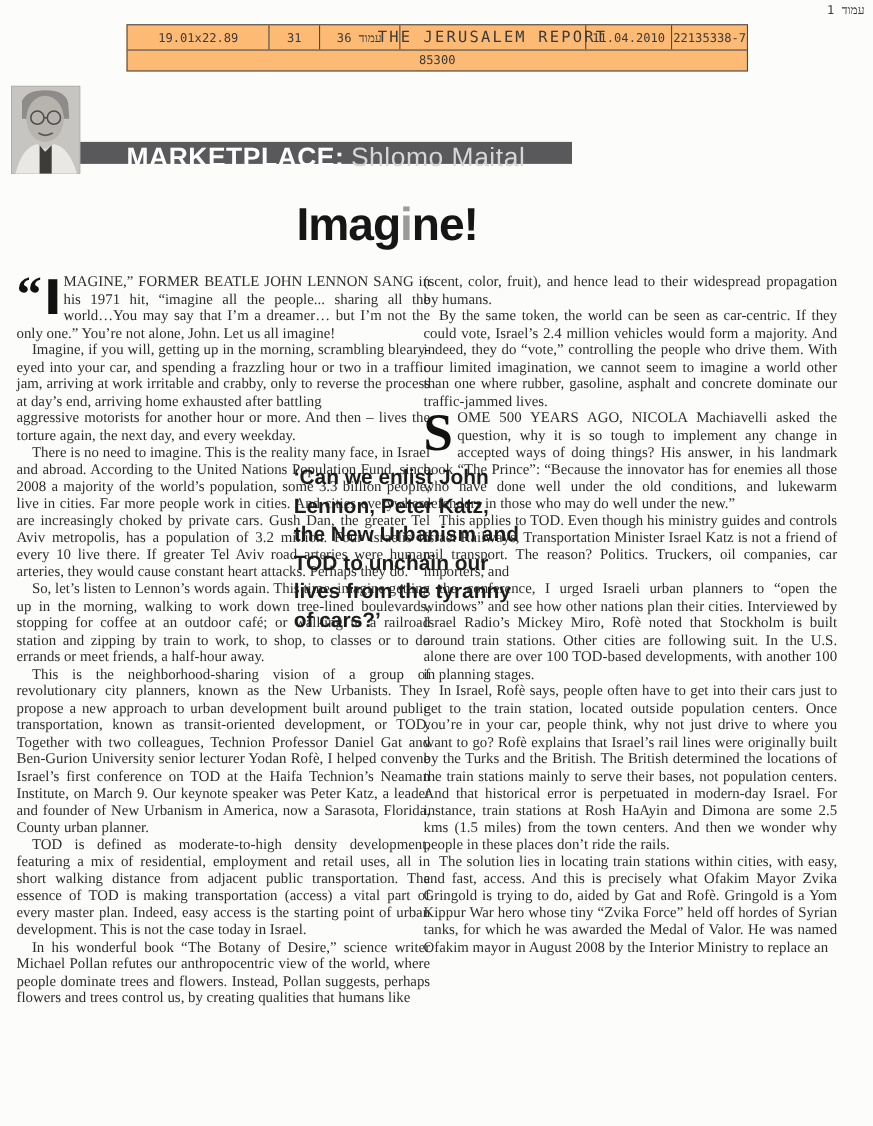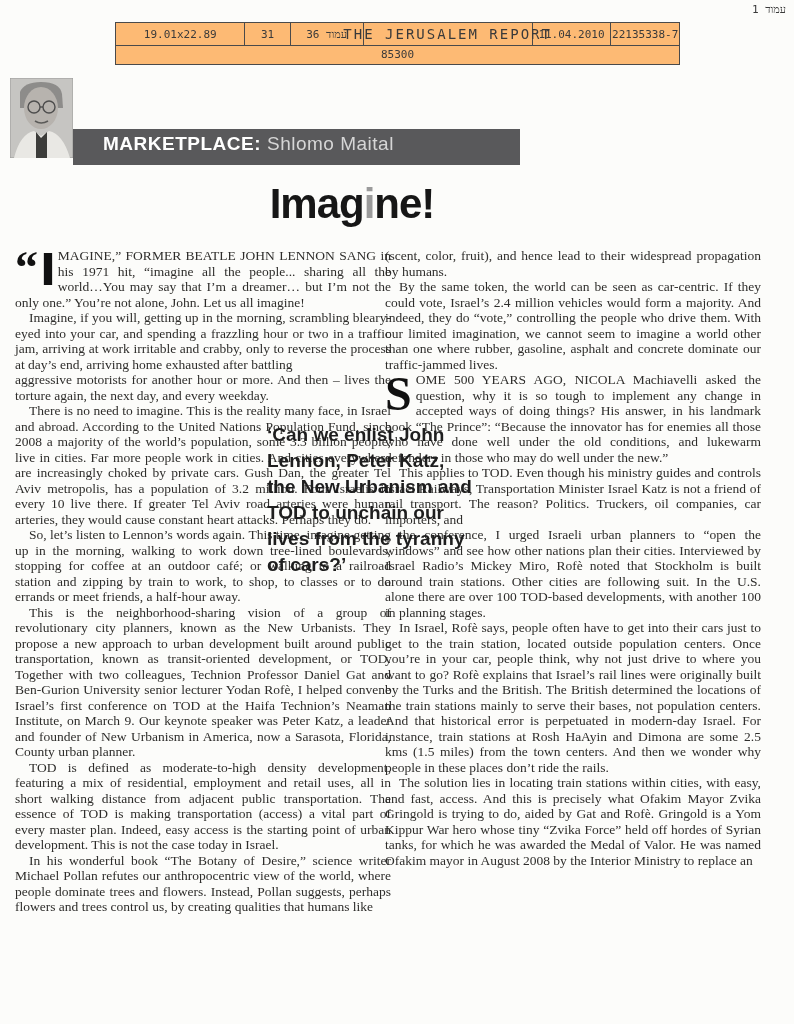--- a/index.html
+++ b/index.html
@@ -26,24 +26,24 @@
   .header-cell:last-child { border-right: none; }
   .hc-size { width: 23%; } .hc-num { width: 8%; } .hc-page { width: 13%; }
   .hc-pub { width: 30%; font-size: 14px; letter-spacing: 2px; }
   .hc-date { width: 14%; } .hc-serial { width: 12%; text-align: right; }
   .header-code-row { text-align: center; font-size: 11px; padding: 2px 0 3px 0; }
 
   .photo-box { position: absolute; left: 10px; top: 78px; width: 63px; height: 80px; }
   .photo-box svg { display: block; }
 
   .banner {
-    position: absolute; left: 73px; top: 129px; width: 447px; height: 36px;
+    position: absolute; left: 73px; top: 129px; width: 447px; height: 20px;
     background: #59595b; color: #ffffff;
-    font-family: "Liberation Sans", sans-serif; font-weight: bold; font-size: 19px;
-    line-height: 30px; padding-left: 30px; letter-spacing: 0.5px;
+    font-family: "Liberation Sans", sans-serif; font-weight: bold; font-size: 24px;
+    line-height: 30px; padding-left: 42px; letter-spacing: 0.5px;
   }
   .banner .author { color: #d6d6d6; font-weight: normal; padding-left: 6px; }
 
   .title {
     position: absolute; top: 180px; left: 0; width: 704px; text-align: center;
     font-family: "Liberation Sans", sans-serif; font-weight: bold; font-size: 42px;
     letter-spacing: -1px; color: #161616;
   }
   .title .accent { color: #9b9b9b; }
 

